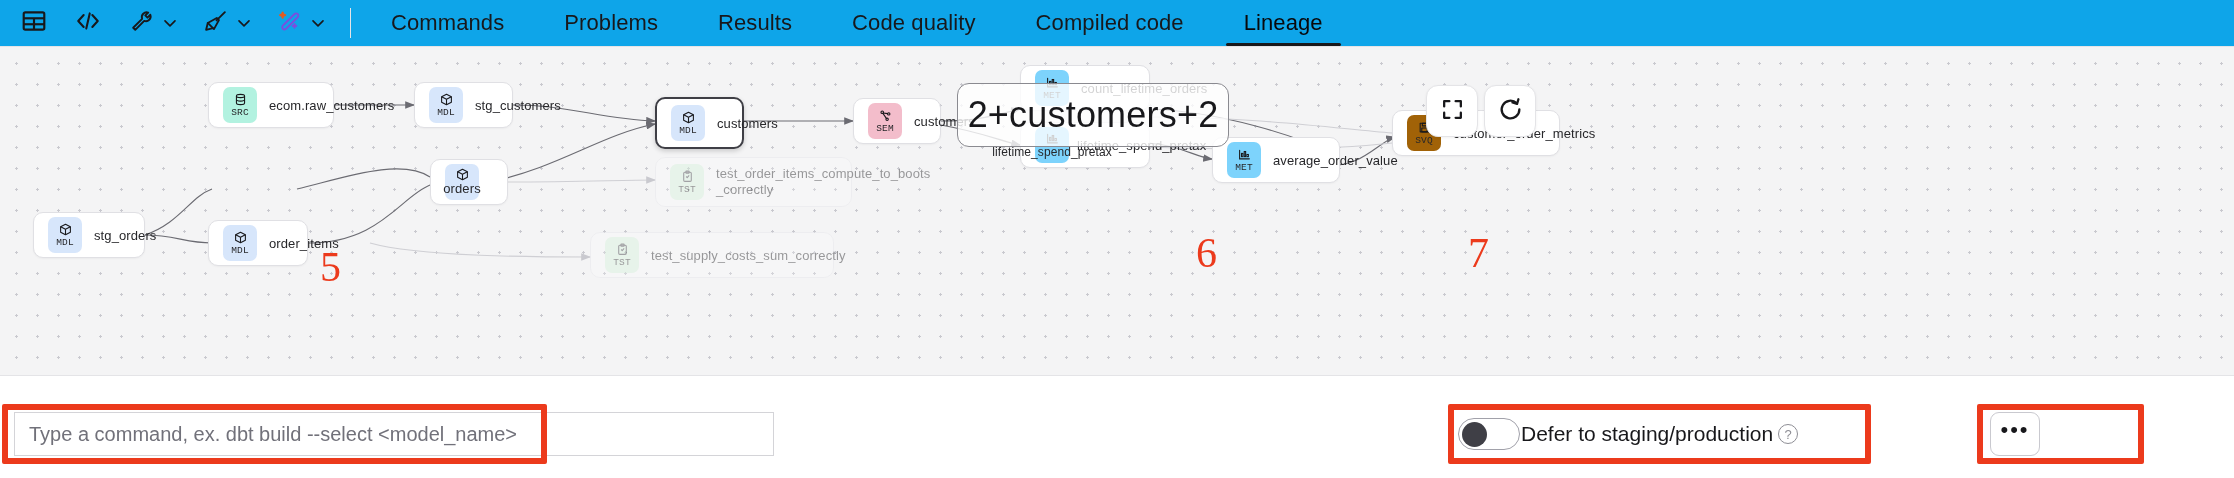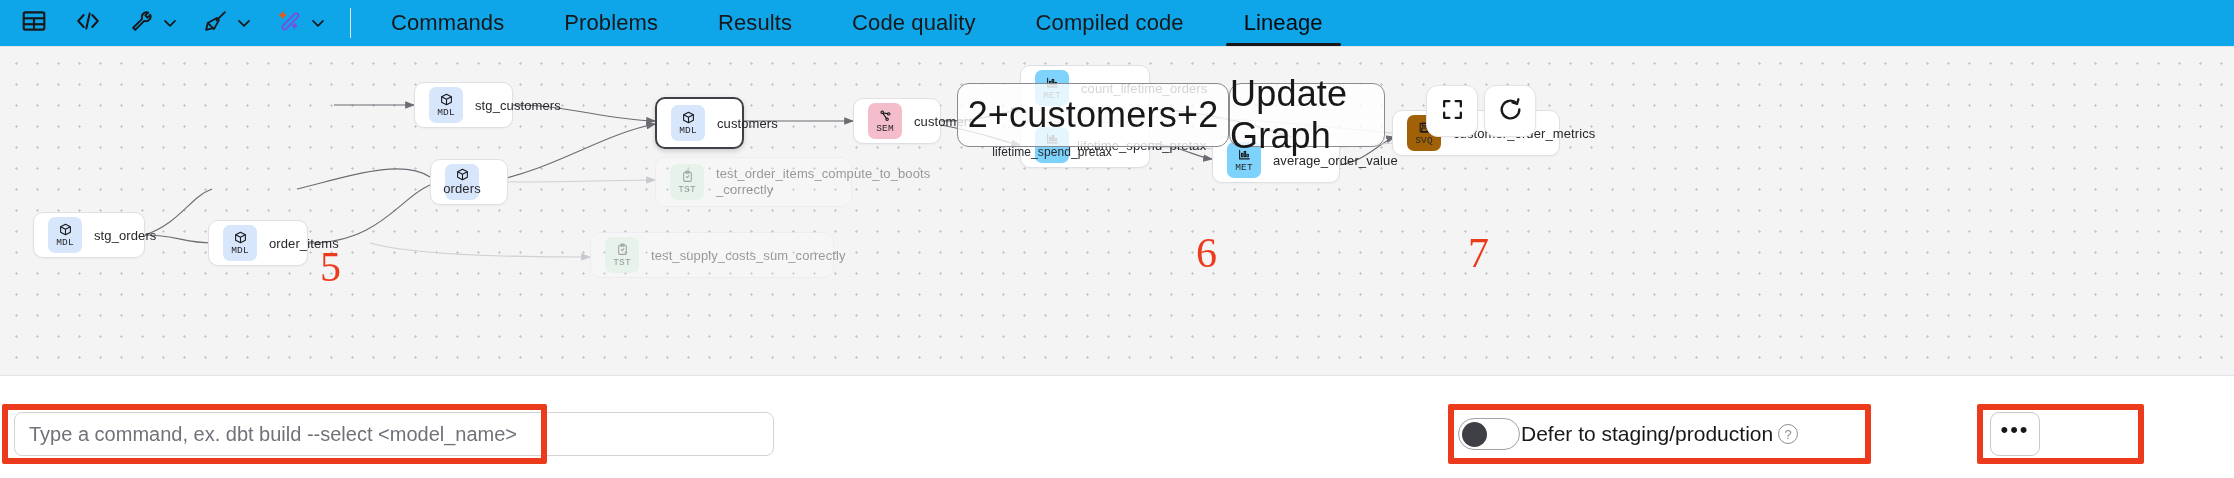--- a/index.html
+++ b/index.html
@@ -123,21 +123,21 @@
   .bottombar {
     position: absolute; left: 0; top: 375px;
     width: 2234px; height: 103px;
     background: #ffffff;
     border-top: 1px solid #e4e4e7;
     display: flex; align-items: center;
   }
   .cmd-input {
     position: absolute; left: 14px; top: 412px;
     width: 760px; height: 44px;
-    border: 1px solid #d4d4d8; border-radius: 8px;
+    border: 1px solid #d4d4d8; border-radius: 0;
     background: #fff;
     font-family: "Liberation Sans", sans-serif;
     font-size: 20px; color: #18181b;
     padding: 0 14px;
     outline: none;
   }
   .cmd-input::placeholder { color: #71717a; }
 
   .defer-wrap {
     position: absolute; left: 1458px; top: 418px;
@@ -311,20 +311,33 @@
       <path d="M1327,118 C1360,122 1380,94 1395,90" marker-end="url(#ah)"></path>
     </g>
     <g fill="none" stroke="#cfcfd4" stroke-width="1.1">
       <path d="M508,135 C580,135 620,133 655,133" marker-end="url(#ahl)"></path>
       <path d="M370,196 C420,210 540,210 590,210" marker-end="url(#ahl)"></path>
       <path d="M1148,70 C1260,70 1340,82 1392,86"></path>
       <path d="M1148,100 C1260,104 1340,102 1392,96"></path>
     </g>
   </svg>
 
+  <div class="node" style="left:208px; top:35px; width:126px; height:46px;">
+    <div class="badge src">
+      <span class="bico">
+        <svg width="13" height="13" viewBox="0 0 24 24" fill="none" stroke="#18181b" stroke-width="2">
+            <ellipse cx="12" cy="5.5" rx="7.5" ry="3"></ellipse>
+            <path d="M4.5 5.5v13c0 1.7 3.4 3 7.5 3s7.5-1.3 7.5-3v-13"></path>
+            <path d="M4.5 12c0 1.7 3.4 3 7.5 3s7.5-1.3 7.5-3"></path>
+          </svg>
+      </span>
+      <span class="btxt">SRC</span>
+    </div>
+    <span class="nlabel">ecom.raw_customers</span>
+  </div>
 
   <div class="node" style="left:414px; top:35px; width:99px; height:46px;">
     <div class="badge mdl">
       <span class="bico">
         <svg width="13" height="13" viewBox="0 0 24 24" fill="none" stroke="#18181b" stroke-width="2" stroke-linejoin="round">
             <path d="M12 2.5 21 7v10l-9 4.5L3 17V7z"></path>
             <path d="M3 7l9 4.5L21 7"></path>
             <path d="M12 11.5v10"></path>
           </svg>
       </span>
@@ -485,21 +498,20 @@
             <rect x="9" y="2" width="6" height="4" rx="1"></rect>
             <polyline points="9.5,12 11.5,14 15,10"></polyline>
           </svg>
       </span>
       <span class="btxt">TST</span>
     </div>
     <span class="nlabel">test_supply_costs_sum_correctly</span>
   </div>
 
   <div class="overlay-box" style="left:957px; top:36px; width:272px; height:64px;">2+customers+2</div>
-  <div class="overlay-box" style="left:1229px; top:36px; width:156px; height:64px;">Update Graph</div>
 
   <div class="canvas-ctrl" style="left:1426px; top:38px;">
     <span>
       <svg width="25" height="25" viewBox="0 0 24 24" fill="none" stroke="#18181b" stroke-width="2.2" stroke-linecap="round" stroke-linejoin="round">
         <polyline points="4,9 4,4 9,4"></polyline>
           <polyline points="15,4 20,4 20,9"></polyline>
         <polyline points="20,15 20,20 15,20"></polyline>
           <polyline points="9,20 4,20 4,15"></polyline>
       </svg>
     </span>

